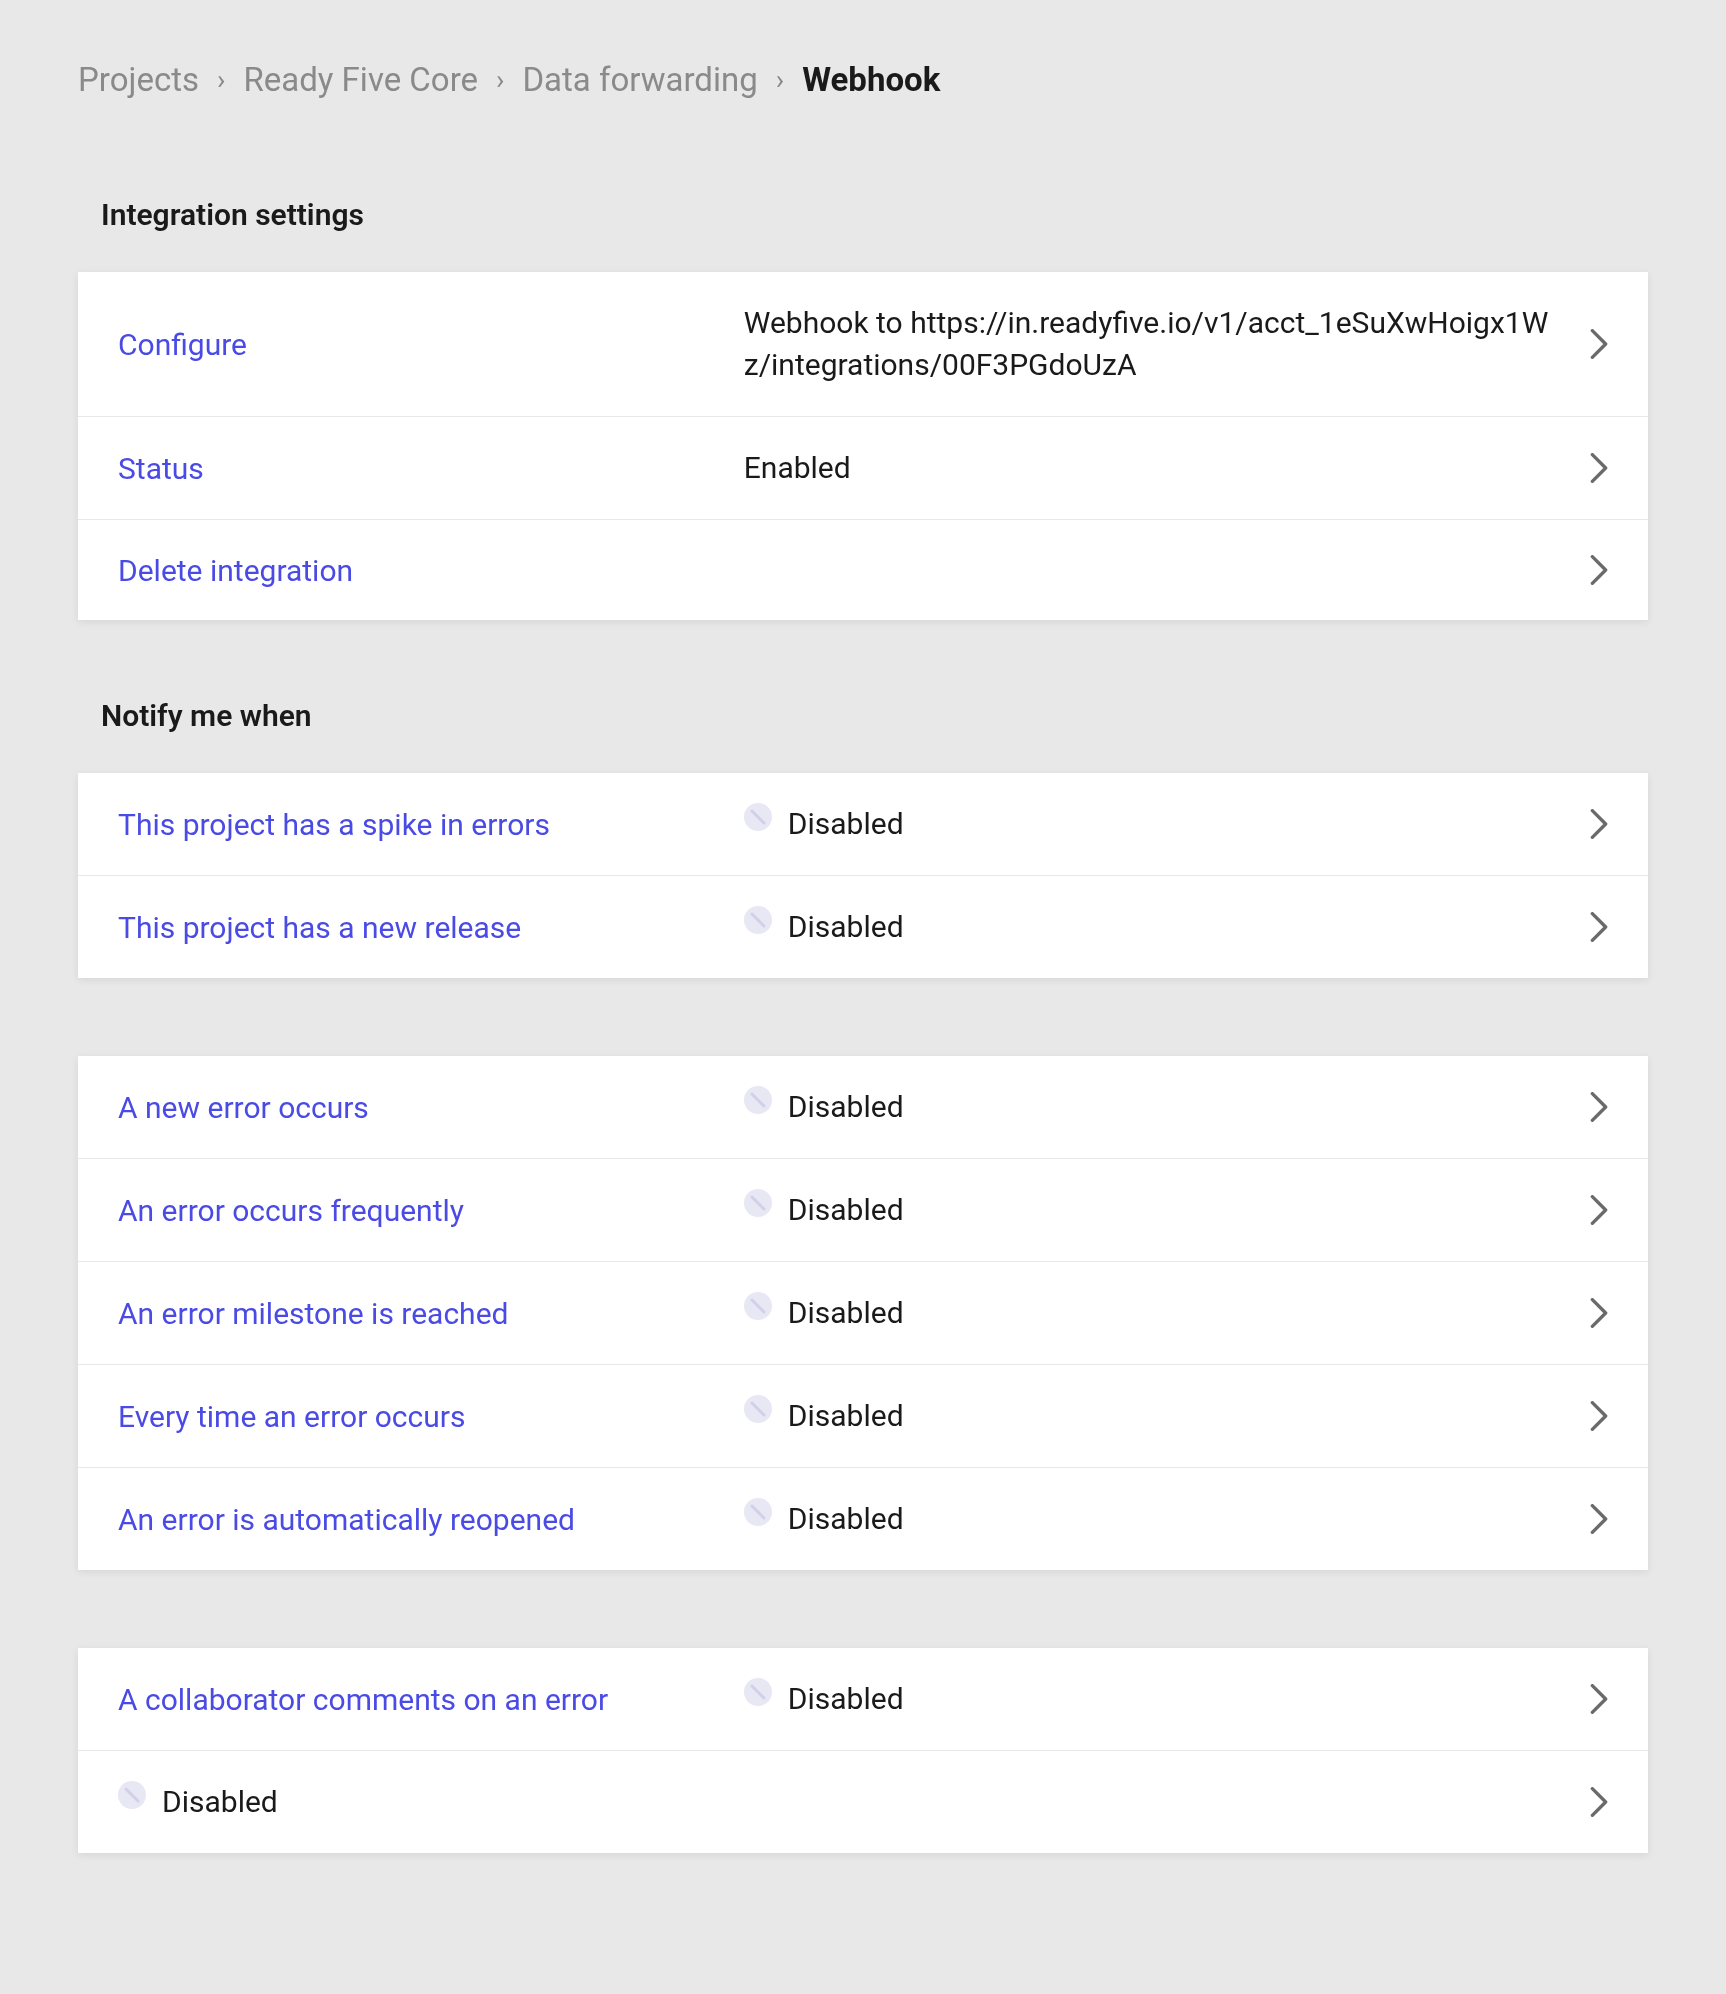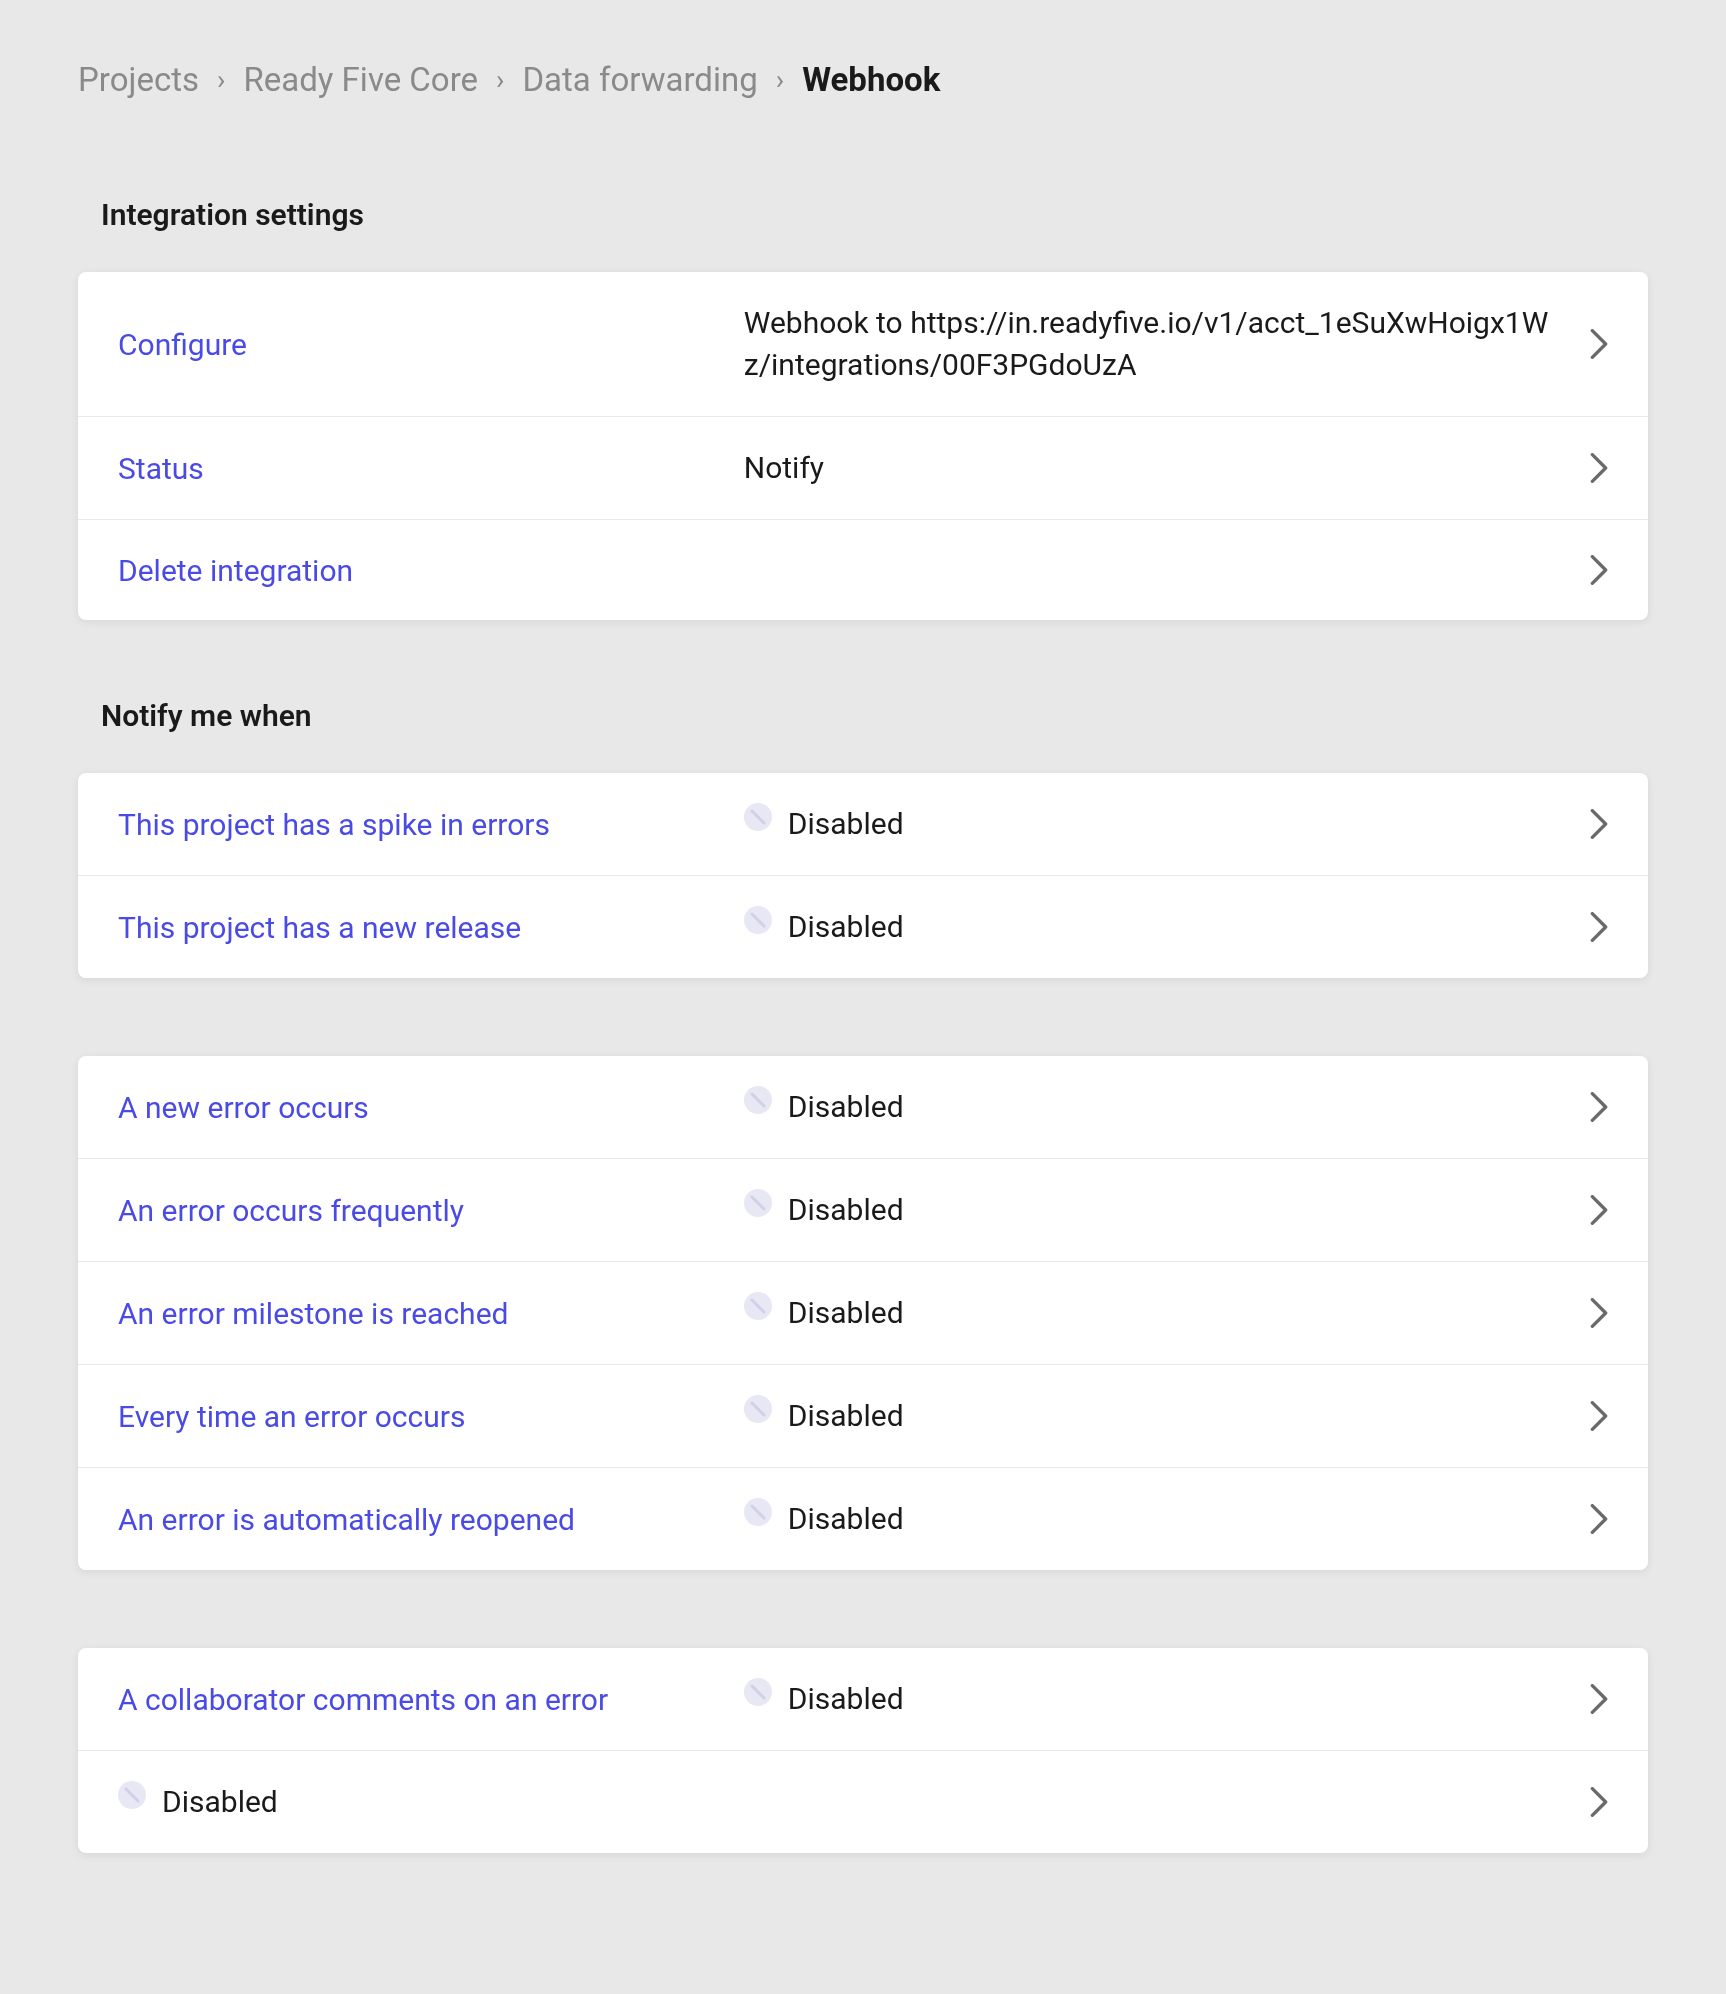--- a/index.html
+++ b/index.html
@@ -37,21 +37,21 @@
     }
     .section-title {
       font-size: 30px;
       font-weight: 600;
       color: #1a1a1a;
       margin-bottom: 40px;
       margin-left: 23px;
     }
     .card {
       background: #ffffff;
-      border-radius: 8px;
+      border-radius: 0;
       box-shadow: 0 2px 8px rgba(0,0,0,0.08);
       margin-bottom: 78px;
     }
     .row {
       display: flex;
       align-items: center;
       padding: 30px 40px;
       border-bottom: 1px solid #e8e8e8;
       cursor: pointer;
       min-height: 100px;
@@ -129,21 +129,21 @@
     </div>
     <span class="chevron">
       <svg viewBox="0 0 10 18" fill="none">
           <path d="M1 1 L9 9 L1 17" stroke="#6a6a6a" stroke-width="2" stroke-linecap="round" stroke-linejoin="round"></path>
         </svg>
     </span>
   </div>
   <div class="row">
     <div class="row-label">Status</div>
     <div class="row-value-wrap">
-      <span class="row-value">Notify</span>
+      <span class="row-value">Enabled</span>
     </div>
     <span class="chevron">
       <svg viewBox="0 0 10 18" fill="none">
           <path d="M1 1 L9 9 L1 17" stroke="#6a6a6a" stroke-width="2" stroke-linecap="round" stroke-linejoin="round"></path>
         </svg>
     </span>
   </div>
   <div class="row">
     <div class="row-label">Delete integration</div>
     <div class="row-value-wrap"></div>

